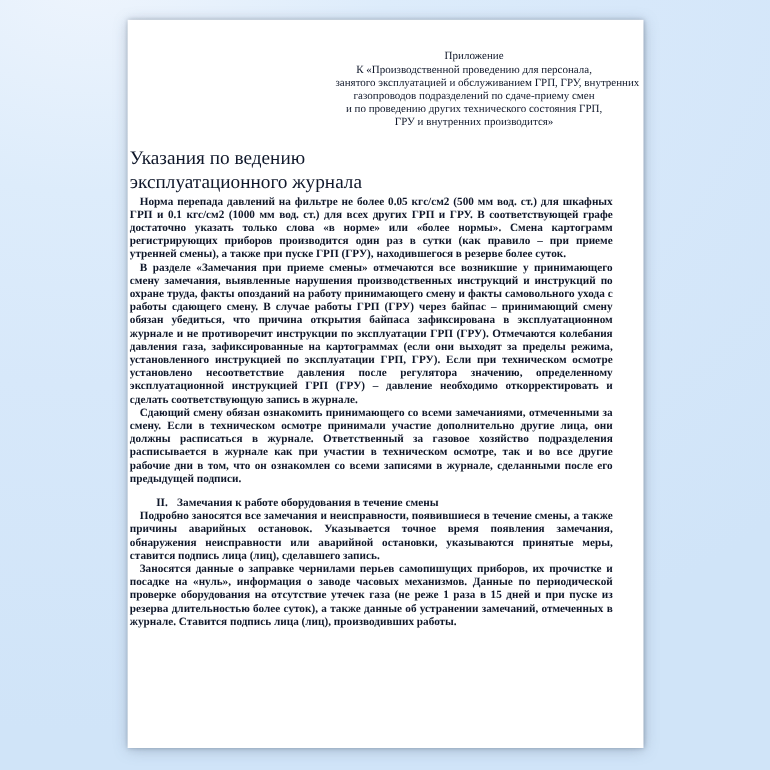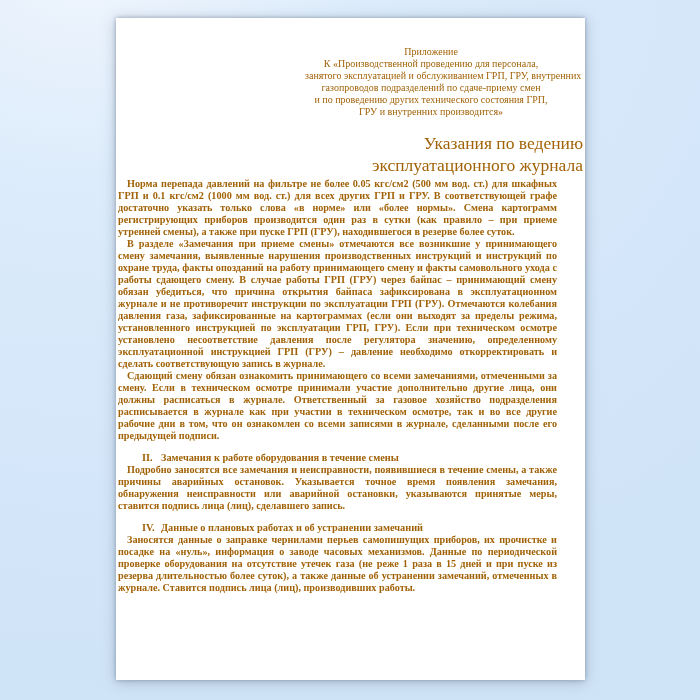--- a/index.html
+++ b/index.html
@@ -4,30 +4,30 @@
 <style>
   html, body { margin:0; padding:0; }
   body {
     width:700px; height:700px; overflow:hidden; position:relative;
     background: radial-gradient(ellipse 900px 700px at 12% -5%, #eff5fd 0%, #ddecfb 30%, #d7e8fa 55%, #d0e4f8 100%);
     font-family:"Liberation Serif","DejaVu Serif",serif;
   }
   .paper {
     position:absolute; left:116px; top:18px; width:469px; height:662px;
     box-sizing:border-box; padding:28px 28px 0 2px;
-    background:#ffffff; color:#a16207;
+    background:#ffffff; color:#0f172a;
     box-shadow: 0 0 4px rgba(108,124,146,.62), 0 2px 13px rgba(108,124,146,.42);
   }
   .apx {
     width:252px; margin:0 0 0 auto; text-align:center;
     font-size:10px; line-height:12px;
   }
   .apx div { white-space:nowrap; }
   .title {
-    text-align:right; font-weight:400;
+    text-align:left; font-weight:400;
     font-size:17.5px; line-height:22px;
     margin:14px -26px 2px 0;
   }
   .sec-head {
     font-weight:bold; font-size:10.3px; line-height:12px;
     margin:10px 0 0 24px;
   }
   .sec-num { display:inline-block; min-width:19px; }
   .para {
     margin:0; text-indent:9px; text-align:justify;
@@ -63,19 +63,16 @@
     <div class="sec-head">
       <span class="sec-num">II.</span><span>Замечания к работе оборудования в течение смены</span>
     </div>
     <p class="para">Подробно заносятся все замечания и неисправности, появившиеся в течение смены, а также причины аварийных остановок. Указывается точное время появления замечания, обнаружения неисправности или аварийной остановки, указываются принятые меры, ставится подпись лица (лиц), сделавшего запись.</p>
   </div>
 
   <div>
   </div>
 
   <div>
-    <div class="sec-head">
-      <span class="sec-num">IV.</span><span>Данные о плановых работах и об устранении замечаний</span>
-    </div>
     <p class="para">Заносятся данные о заправке чернилами перьев самопишущих приборов, их прочистке и посадке на «нуль», информация о заводе часовых механизмов. Данные по периодической проверке оборудования на отсутствие утечек газа (не реже 1 раза в 15 дней и при пуске из резерва длительностью более суток), а также данные об устранении замечаний, отмеченных в журнале. Ставится подпись лица (лиц), производивших работы.</p>
   </div>
 
 </div>
 
 </body></html>

